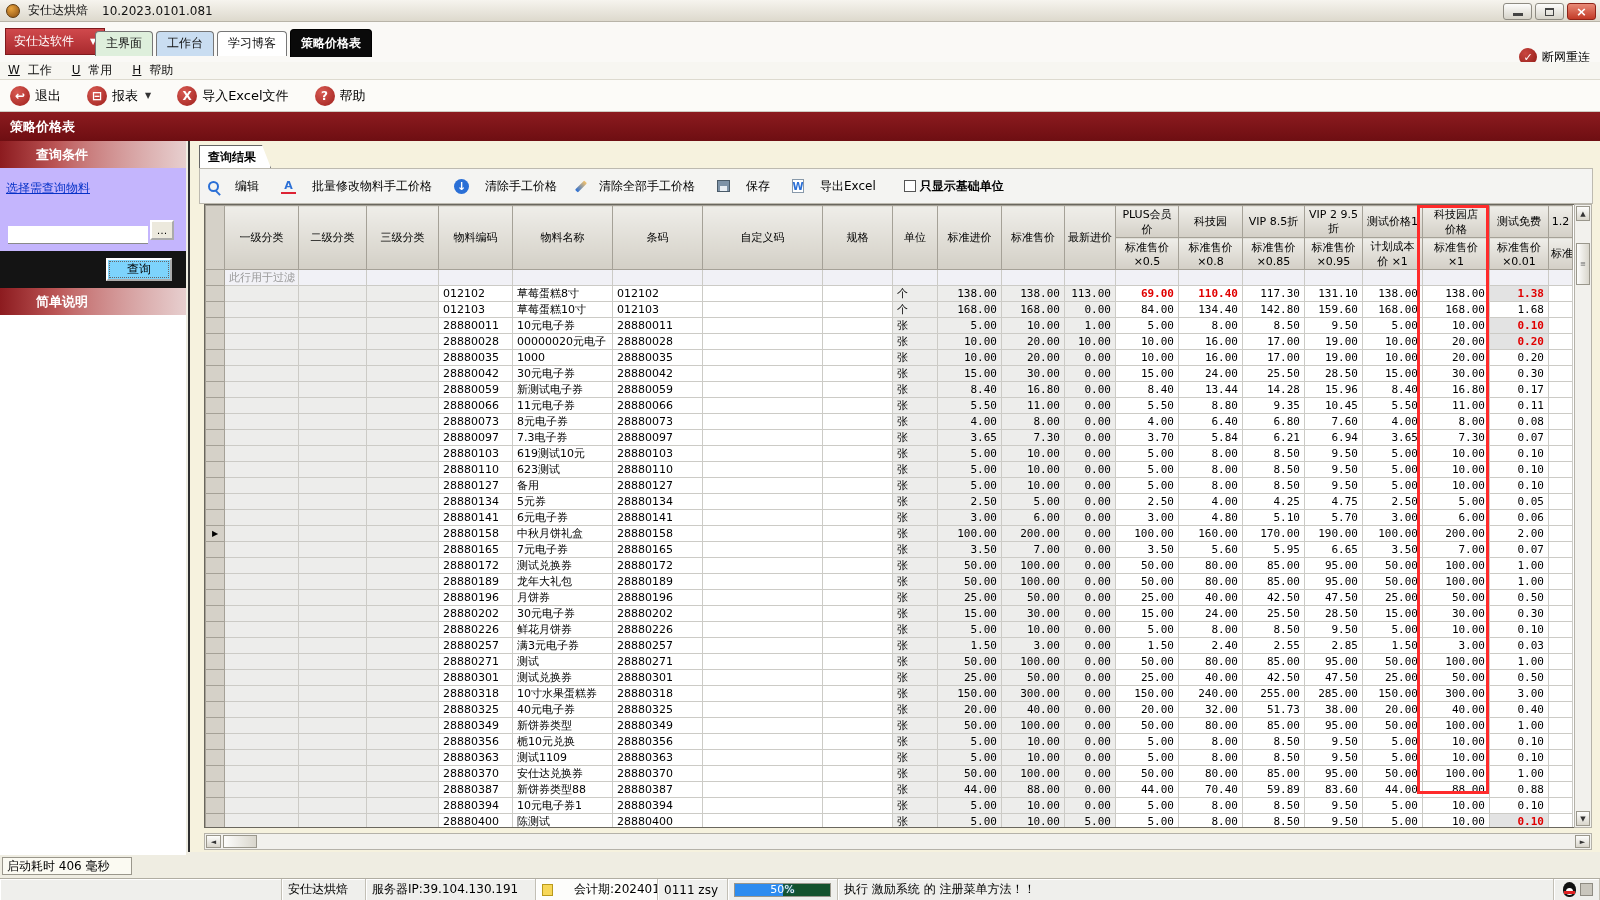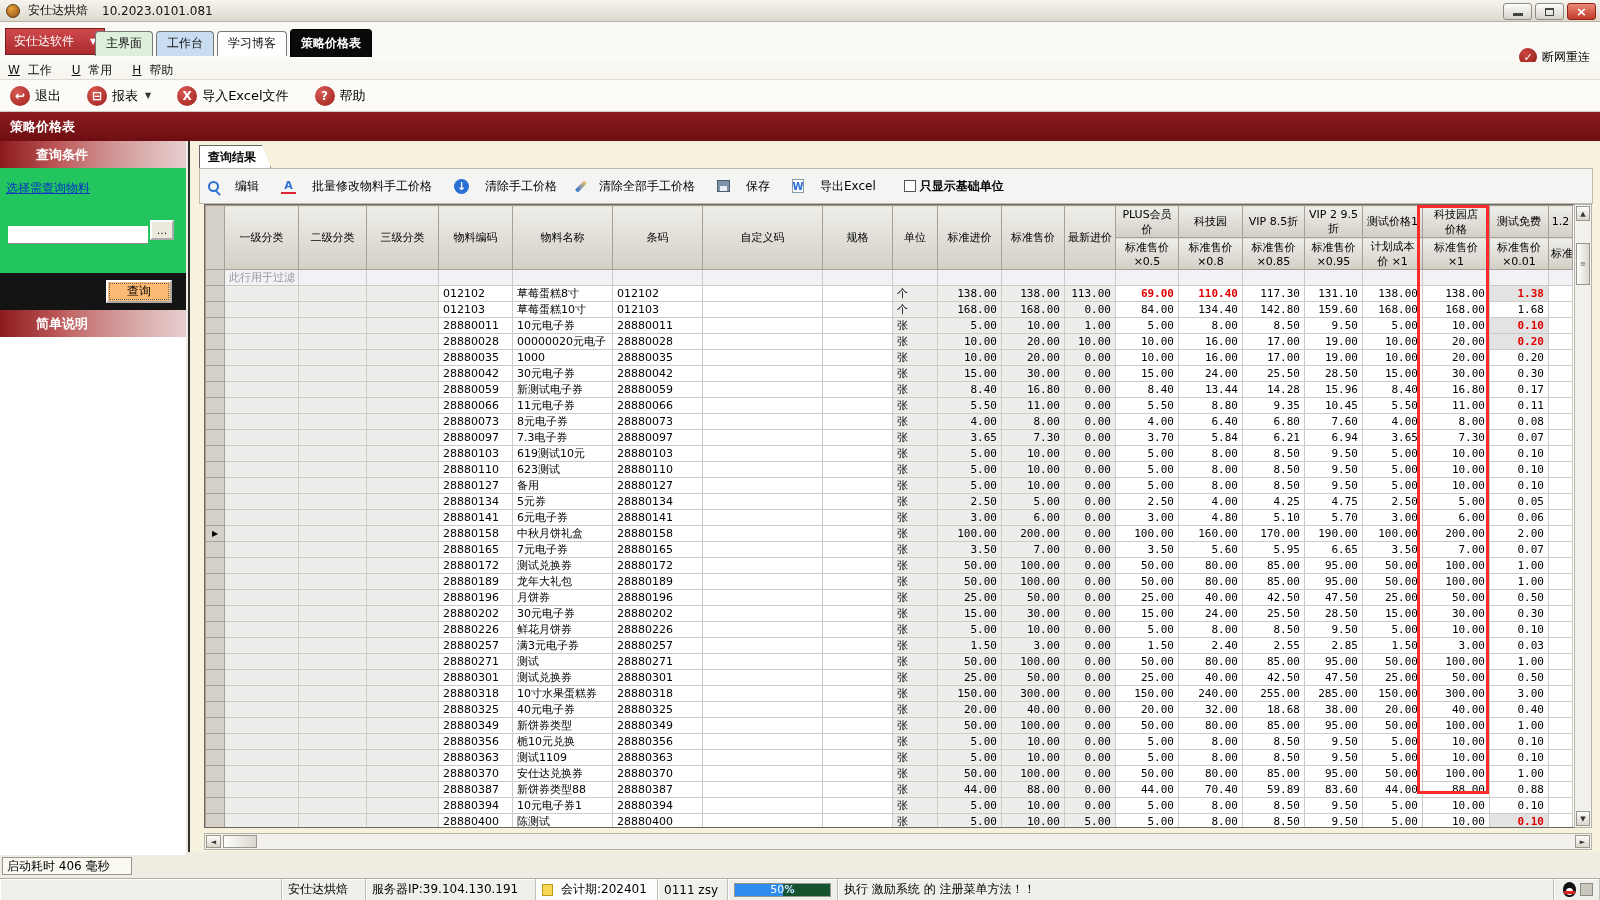--- a/index.html
+++ b/index.html
@@ -54,28 +54,28 @@
 
   
   #pageband { position:absolute; left:0; top:112px; width:1600px; height:29px;
     background:linear-gradient(180deg,#8C1B1F,#6E0E12); color:#fff; font-weight:bold;
     font-size:13px; line-height:29px; padding-left:10px; }
 
   
   #sidebar { position:absolute; left:0; top:141px; width:186px; height:714px; background:#fff; }
   .side-hdr { height:27px; background:linear-gradient(90deg,#8C1B1F 0%,#B55,60%,#E7CFCF 100%);
     color:#fff; font-weight:bold; font-size:13px; line-height:27px; padding-left:36px; }
-  #query-area { height:105px; position:relative; background:#22c55e; }
+  #query-area { height:83px; position:relative; background:#c4b5fd; }
   #select-link { position:absolute; left:6px; top:12px; color:#0732C8; text-decoration:underline; font-size:12px; }
   #query-input { position:absolute; left:8px; top:58px; width:140px; height:18px; border:none;
     border-bottom:1px solid #8A8A8A; font-size:12px; background:#fff; }
   #ellipsis-btn { position:absolute; left:150px; top:52px; width:24px; height:20px;
     background:#ECE9DD; border:2px outset #FFF; font-size:11px; line-height:10px; text-align:center; }
   #query-black { height:37px; background:#141414; position:relative; }
-  #query-btn { position:absolute; right:14px; top:7px; width:66px; height:23px; background:#fdba74;
+  #query-btn { position:absolute; right:14px; top:7px; width:66px; height:23px; background:#7dd3fc;
     border:2px outset #FFF; font-size:12px; color:#000; outline:1px dotted #666; outline-offset:-4px; }
   #help-area { height:540px; background:#FFFFE1; padding:5px 6px; position:relative; }
   #help-text { white-space:pre-wrap; font-size:13px; line-height:1.5; color:#000; }
   #help-scroll { position:absolute; right:0; top:60px; width:5px; height:290px;
     border-left:1px dotted #5B8ED6; }
   #help-scroll:before, #help-scroll:after { content:""; position:absolute; left:-4px; border:4px solid transparent; }
   #help-scroll:before { top:-8px; border-bottom-color:#5B8ED6; }
   #help-scroll:after { bottom:-8px; border-top-color:#5B8ED6; }
   #startup-box { position:absolute; left:2px; top:857px; width:130px; height:18px;
     border:1px solid #9A978C; background:#FBFAF2; font-size:12px; line-height:16px; padding-left:4px; }
@@ -141,21 +141,21 @@
 
   #highlight-box { position:absolute; left:1417px; top:205px; width:72px; height:589px;
     border:3px solid #FF2B2B; pointer-events:none; z-index:6; }
 
   
   #statusbar { position:absolute; left:0; top:878px; width:1600px; height:22px; background:#EFEFEC;
     border-top:1px solid #B0ADA2; display:flex; align-items:stretch; font-size:12px; }
   .seg { border-right:1px solid #C2BFB5; box-shadow:inset 1px 1px 0 #fff; display:flex;
     align-items:center; padding:0 6px; white-space:nowrap; overflow:hidden; }
   .seg.s0 { width:282px; } .seg.s1 { width:84px; } .seg.s2 { width:170px; }
-  .seg.s3 { width:122px; background:#FDFDFB; gap:8px; } .seg.s4 { width:70px; }
+  .seg.s3 { width:122px; background:#FDFDFB; gap:21px; } .seg.s4 { width:70px; }
   .seg.s5 { width:110px; } .seg.s6 { flex:1; } .seg.s7 { width:46px; gap:4px; justify-content:flex-end; }
   .note-icon { width:11px; height:12px; background:#F7D758; border:1px solid #B99A1C; flex:none; }
   #progress { width:100%; height:14px; border:1px solid #9A978C; background:#14532d; position:relative; }
   #progress .fill { position:absolute; left:0; top:0; bottom:0; width:50%; background:#2E8CEF; }
   #progress .ptext { position:absolute; left:0; right:0; text-align:center; font-size:11px;
     color:#fff; line-height:12px; text-shadow:0 0 2px #2E8CEF; }
   .qq-icon { width:13px; height:15px; background:#111; border-radius:50% 50% 45% 45%; position:relative; }
   .qq-icon:before { content:""; position:absolute; left:3px; top:6px; width:7px; height:7px;
     background:#fff; border-radius:50%; }
   .qq-icon:after { content:""; position:absolute; left:1px; top:9px; width:11px; height:3px; background:#D22; }
@@ -972,21 +972,21 @@
             <td class="c-txt">40元电子券</td>
             <td class="c-txt">28880325</td>
             <td class="c-txt"></td>
             <td class="c-txt"></td>
             <td class="c-unit">张</td>
             <td class="c-numg">20.00</td>
             <td class="c-numg">40.00</td>
             <td class="c-numg">0.00</td>
             <td class="c-num">20.00</td>
             <td class="c-num">32.00</td>
-            <td class="c-num">18.68</td>
+            <td class="c-num">51.73</td>
             <td class="c-num">38.00</td>
             <td class="c-num">20.00</td>
             <td class="c-num">40.00</td>
             <td class="c-num">0.40</td>
             <td class="c-ext"></td>
           </tr>
           <tr>
             <td class="rowhdr"></td>
             <td class="c-cat"></td>
             <td class="c-cat"></td>

